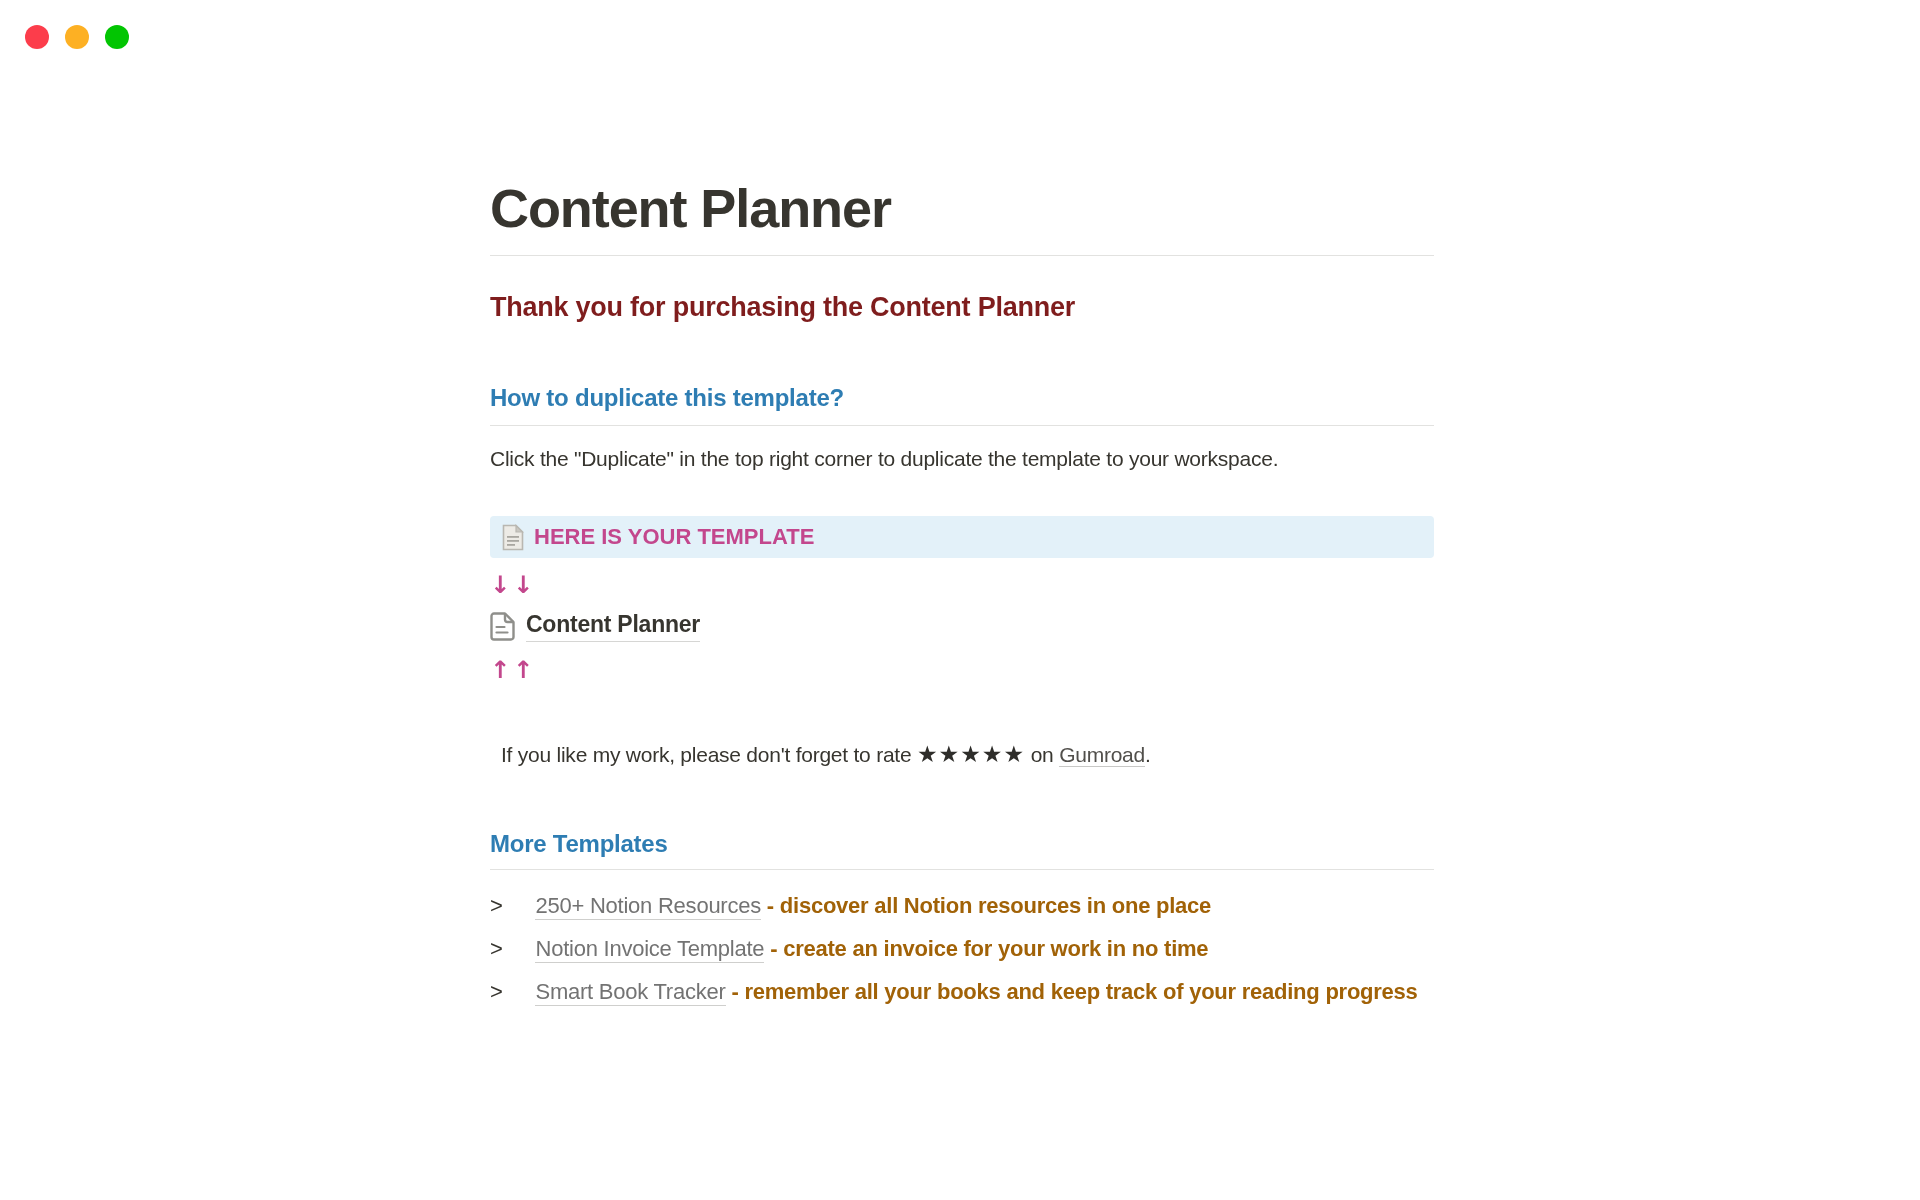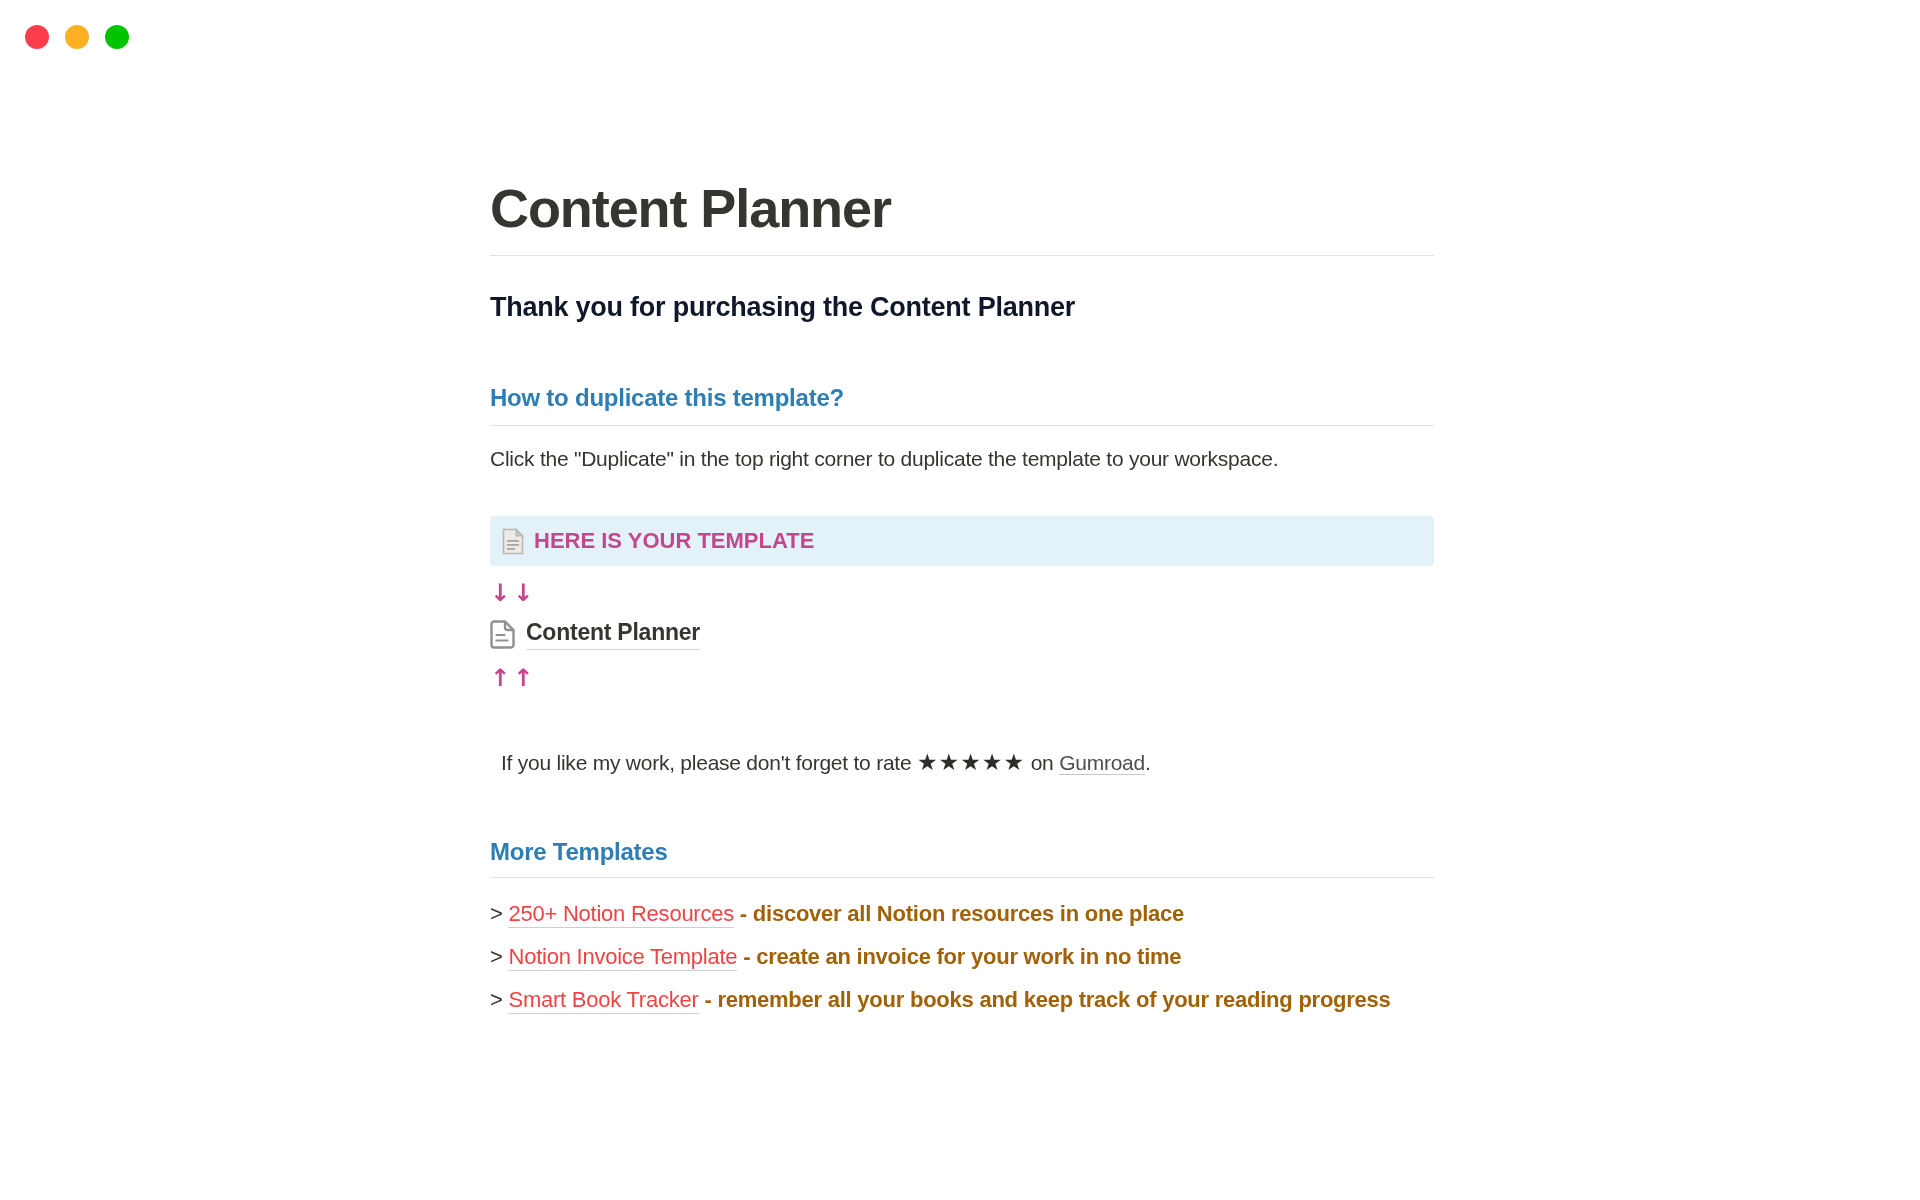--- a/index.html
+++ b/index.html
@@ -29,39 +29,39 @@
     color: #37352F;
   }
   .divider { border: none; border-top: 1px solid #E2E2E0; height: 0; width: 100%; }
   .divider-title { margin-top: 16px; }
 
   .h2-heading {
     margin-top: 33px;
     font-size: 27px;
     line-height: 36px;
     font-weight: 700;
-    color: #0f172a;
+    color: #7f1d1d;
   }
   .h3-heading {
     font-size: 24px;
     line-height: 34px;
     font-weight: 700;
     color: #2E7DB3;
   }
   .h3-howto { margin-top: 56px; }
   .divider-howto { margin-top: 10px; }
 
   .para { font-size: 21px; line-height: 34px; color: #37352F; }
   .para-1 { margin-top: 16px; }
   .para-2 { margin-top: 12px; }
 
   
   .callout {
     margin-top: 40px;
-    height: 50px;
+    height: 42px;
     background: #E3F1F9;
     border-radius: 4px;
     display: flex;
     align-items: center;
     padding: 0 12px;
   }
   .callout-icon { width: 22px; height: 27px; margin-right: 10px; flex: 0 0 auto; }
   .callout-text {
     font-size: 22px;
     font-weight: 700;
@@ -114,25 +114,26 @@
 
   .h3-more { margin-top: 55px; }
   .divider-more { margin-top: 8px; }
 
   
   .template-list { margin-top: 19px; }
   .template-item { font-size: 22px; line-height: 34px; margin-bottom: 9px; }
   .template-item:last-child { margin-bottom: 0; }
   .item-bullet { color: #37352F; font-weight: 400; }
   .item-link {
-    color: #ef4444;
+    color: #737373;
     text-decoration: none;
     border-bottom: 1.5px solid #CFCFCD;
     padding-bottom: 1px;
     cursor: pointer;
+    margin-left: 27px;
   }
   .item-desc { font-weight: 700; color: #a16207; }
   .template-footer { margin-top: 54px; font-size: 22px; line-height: 34px; }
 </style>
 </head>
 <body>
 
 <div class="traffic-lights">
   <span class="traffic-dot dot-close"></span>
   <span class="traffic-dot dot-minimize"></span>

